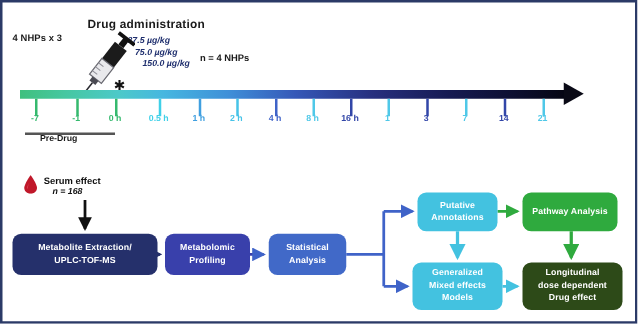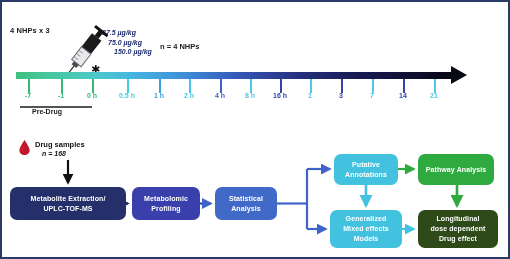--- a/index.html
+++ b/index.html
@@ -108,20 +108,21 @@
 </style>
 </head>
 <body>
 
 <div id="page">
 
   <div class="abs hdr-left">4 NHPs x 3</div>
 
   <div class="abs hdr-right">n = 4 NHPs</div>
 
+  <div class="abs drug-title">Drug administration</div>
 
   <div class="abs dose-list">
     <div>37.5 µg/kg</div>
     <div style="padding-left:6px;">75.0 µg/kg</div>
     <div style="padding-left:12px;">150.0 µg/kg</div>
   </div>
 
   <svg class="abs syringe" viewBox="0 0 46 56">
     <g transform="rotate(38 23 28)">
 
@@ -180,21 +181,21 @@
 
   <div class="abs preline"></div>
   <div class="abs predrug">Pre-Drug</div>
 
   <svg class="abs drop" viewBox="0 0 11 15">
     <path d="M5.5 0 C5.5 0 10.6 7.2 10.6 10.2 C10.6 13.1 8.3 15 5.5 15
              C2.7 15 0.4 13.1 0.4 10.2 C0.4 7.2 5.5 0 5.5 0 Z" fill="#c0182a"></path>
     <path d="M3.4 9.6 C3.4 8.2 4.3 6.6 4.8 5.8 C4.0 7.0 2.3 9.4 2.9 11.3 Z" fill="#e9596a" opacity="0.85"></path>
   </svg>
 
-  <div class="abs serum-t">Drug samples</div>
+  <div class="abs serum-t">Serum effect</div>
   <div class="abs serum-n">n = 168</div>
 
   <svg class="conn">
     <defs>
       <marker id="ah-navy" markerWidth="5" markerHeight="5" refX="4.2" refY="2.5" orient="auto">
         <path d="M0,0 L5,2.5 L0,5 Z" fill="#25306b"></path>
       </marker>
       <marker id="ah-blue" markerWidth="5" markerHeight="5" refX="4.2" refY="2.5" orient="auto">
         <path d="M0,0 L5,2.5 L0,5 Z" fill="#3f63c8"></path>
       </marker>

